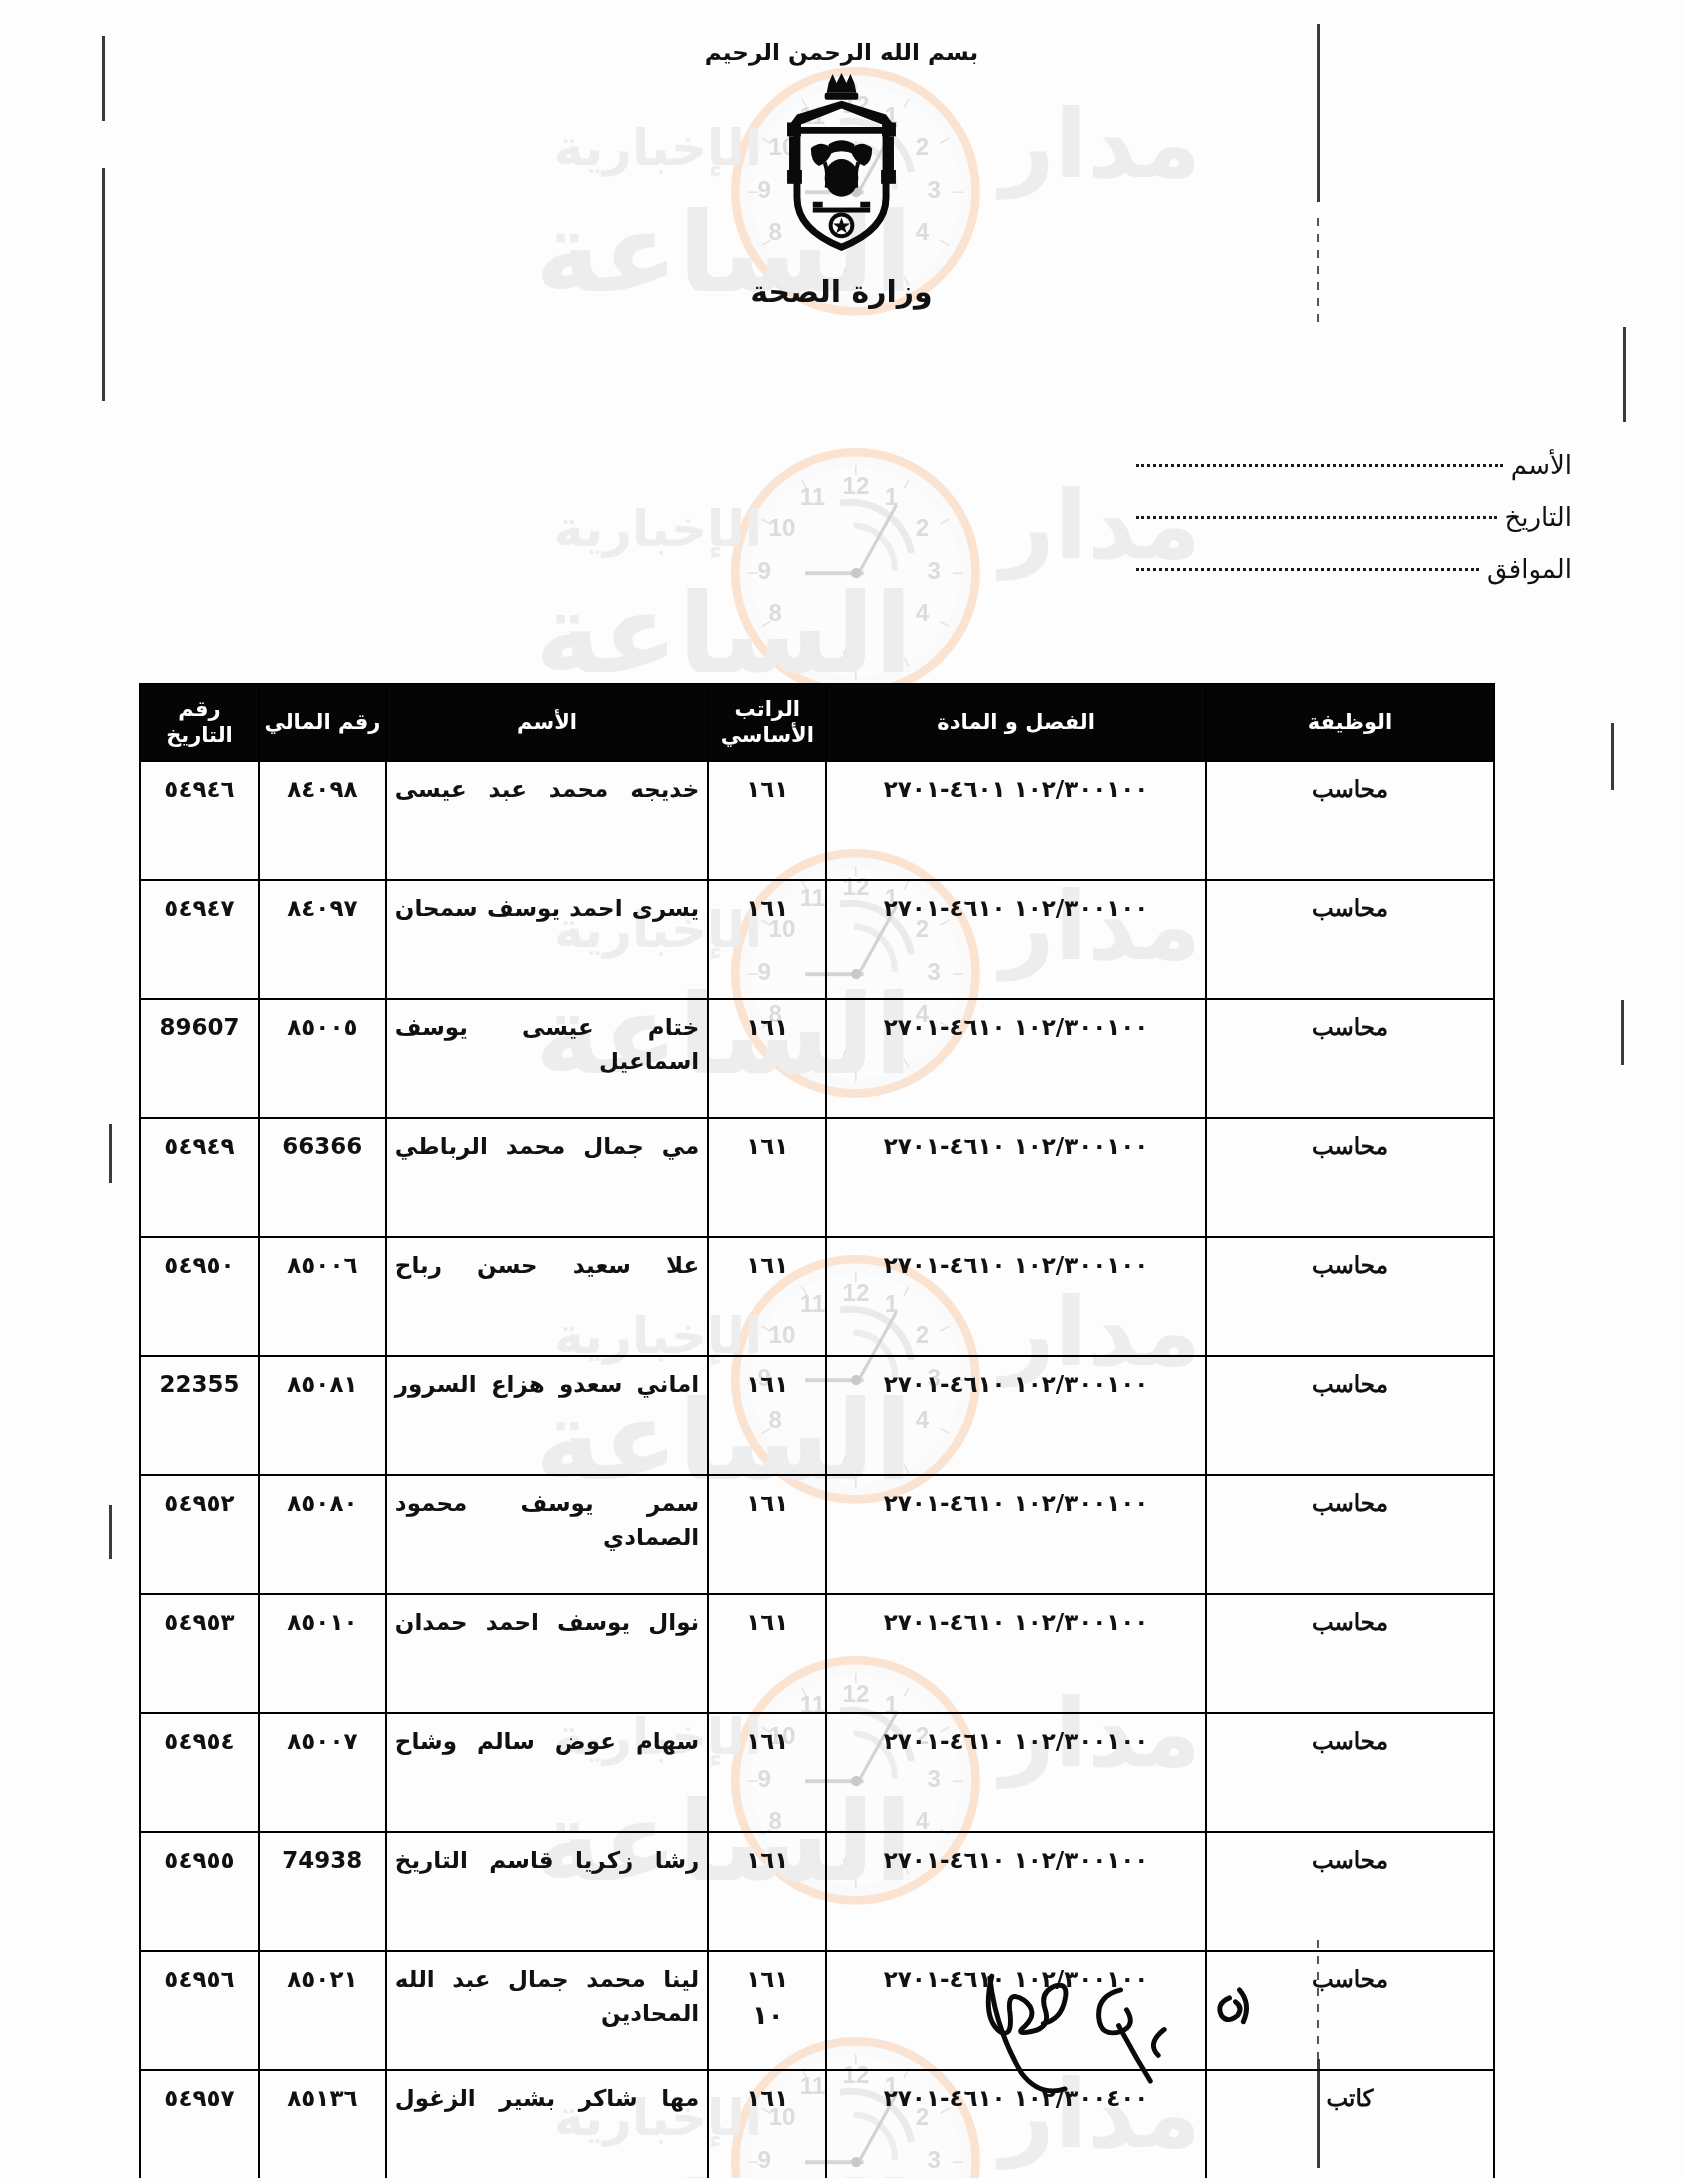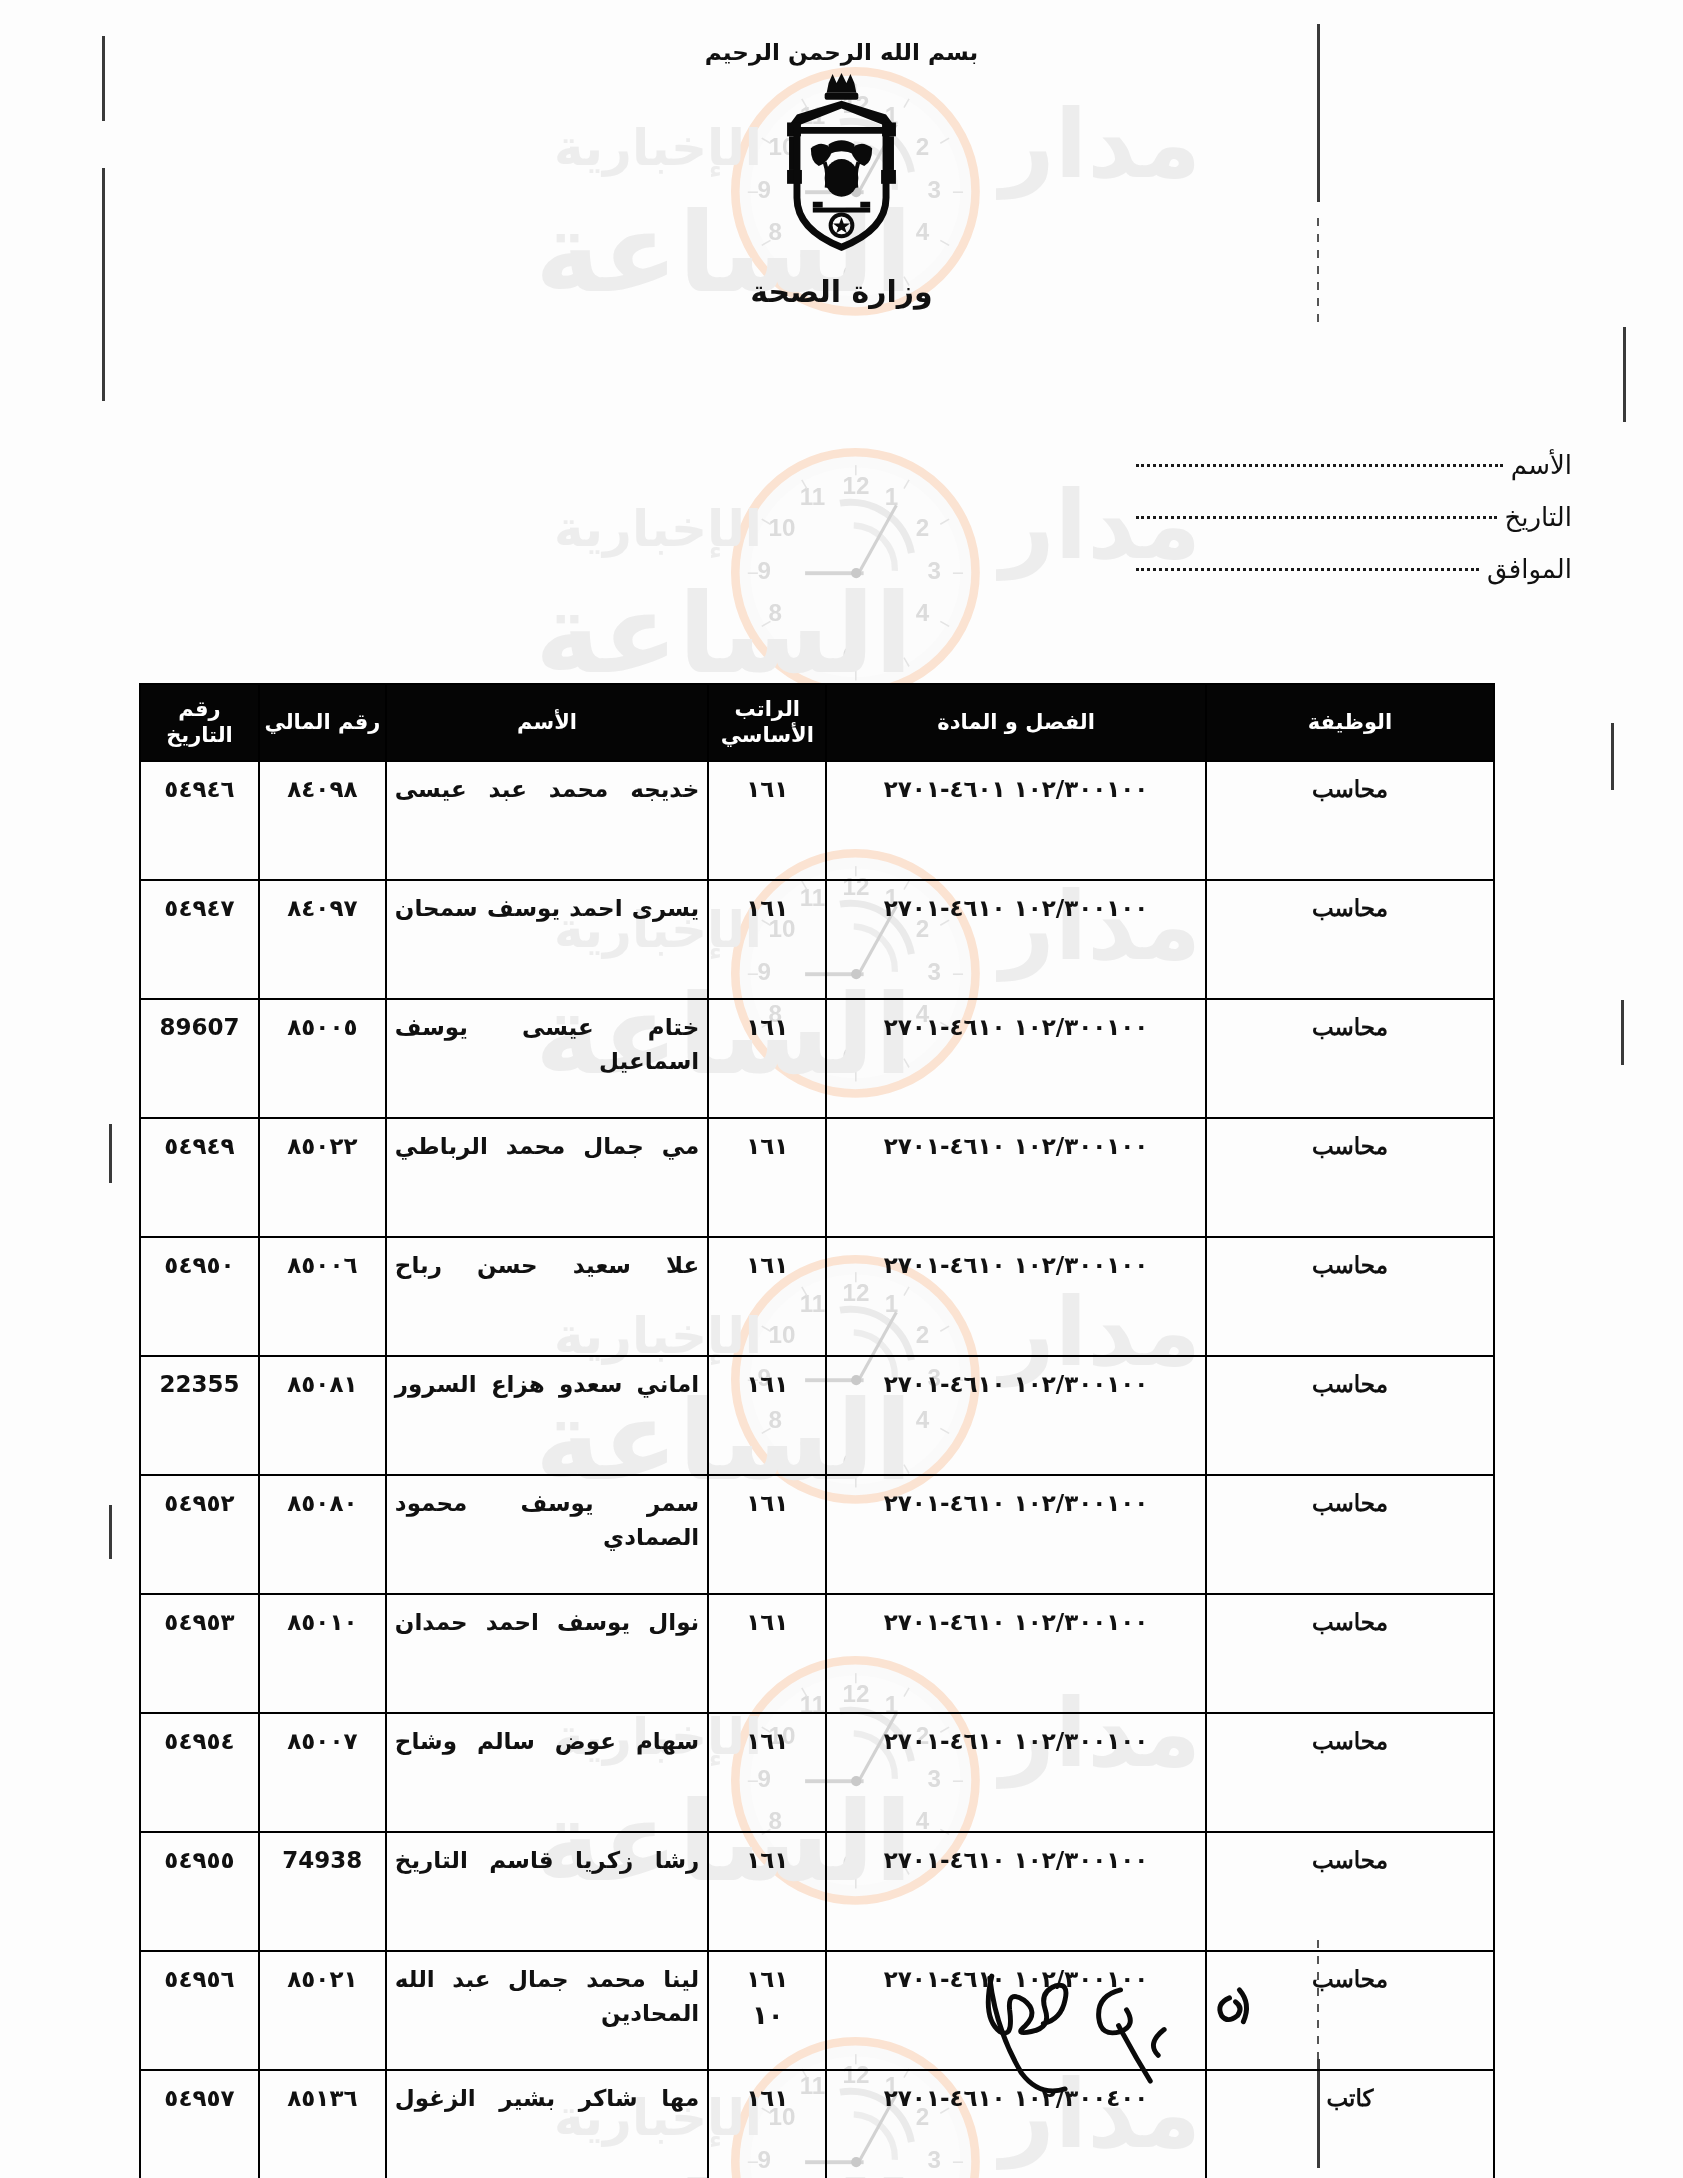--- a/index.html
+++ b/index.html
@@ -443,21 +443,21 @@
           <td class="c-grade">١٦١</td>
           <td class="c-name">ختام عيسى يوسف اسماعيل</td>
           <td class="c-mali">٨٥٠٠٥</td>
           <td class="c-idara">89607</td>
         </tr>
         <tr class="row-tall">
           <td class="c-job">محاسب</td>
           <td class="c-code">١٠٢/٣٠٠١٠٠ ٤٦١٠-٢٧٠١</td>
           <td class="c-grade">١٦١</td>
           <td class="c-name">مي جمال محمد الرباطي</td>
-          <td class="c-mali">٨٥٠٢٢</td>
+          <td class="c-mali">66366</td>
           <td class="c-idara">٥٤٩٤٩</td>
         </tr>
         <tr class="row-tall">
           <td class="c-job">محاسب</td>
           <td class="c-code">١٠٢/٣٠٠١٠٠ ٤٦١٠-٢٧٠١</td>
           <td class="c-grade">١٦١</td>
           <td class="c-name">علا سعيد حسن رباح</td>
           <td class="c-mali">٨٥٠٠٦</td>
           <td class="c-idara">٥٤٩٥٠</td>
         </tr>

